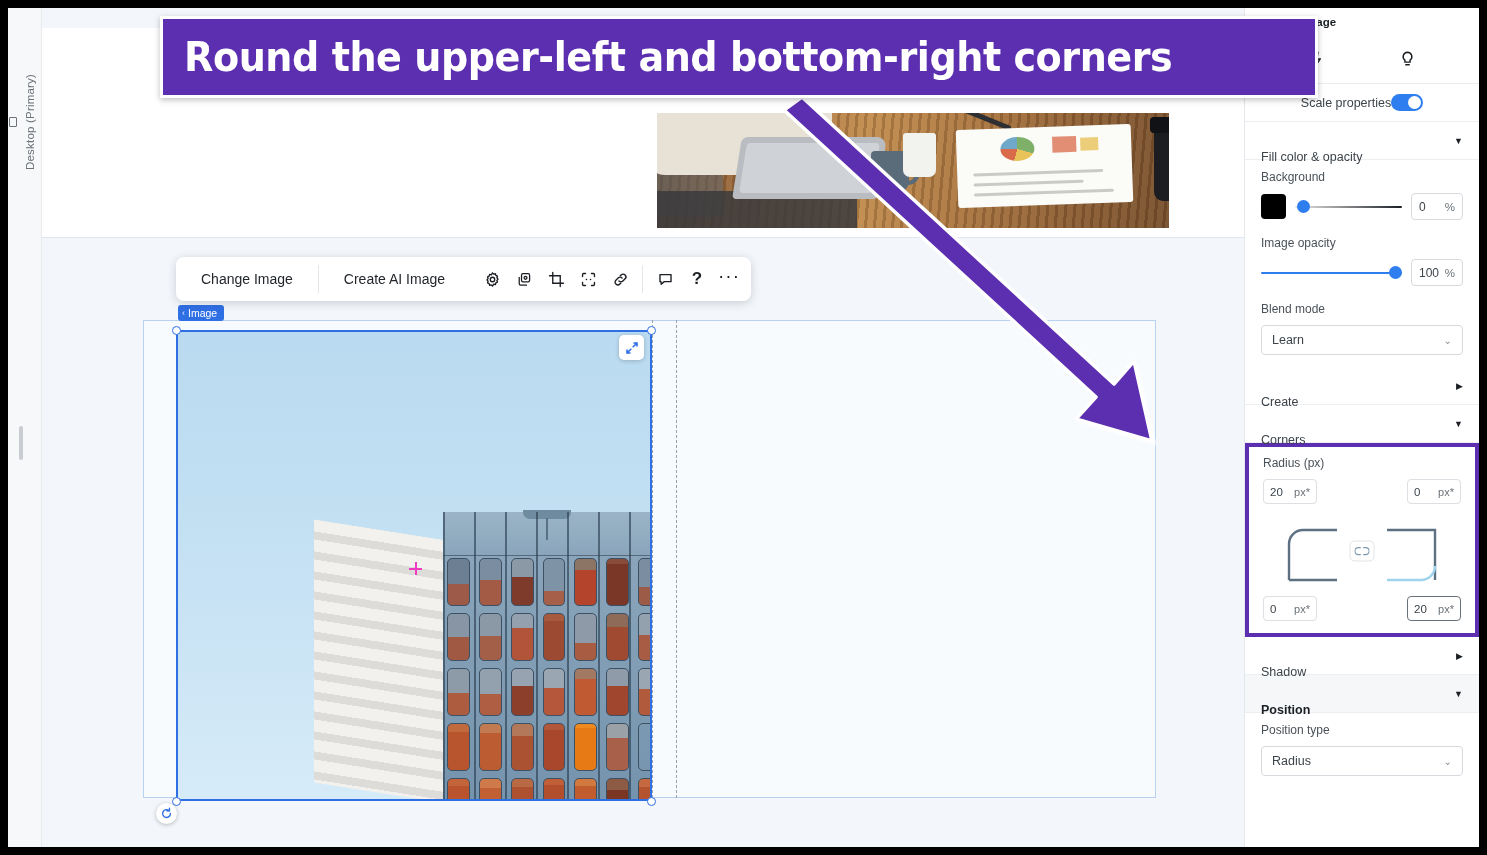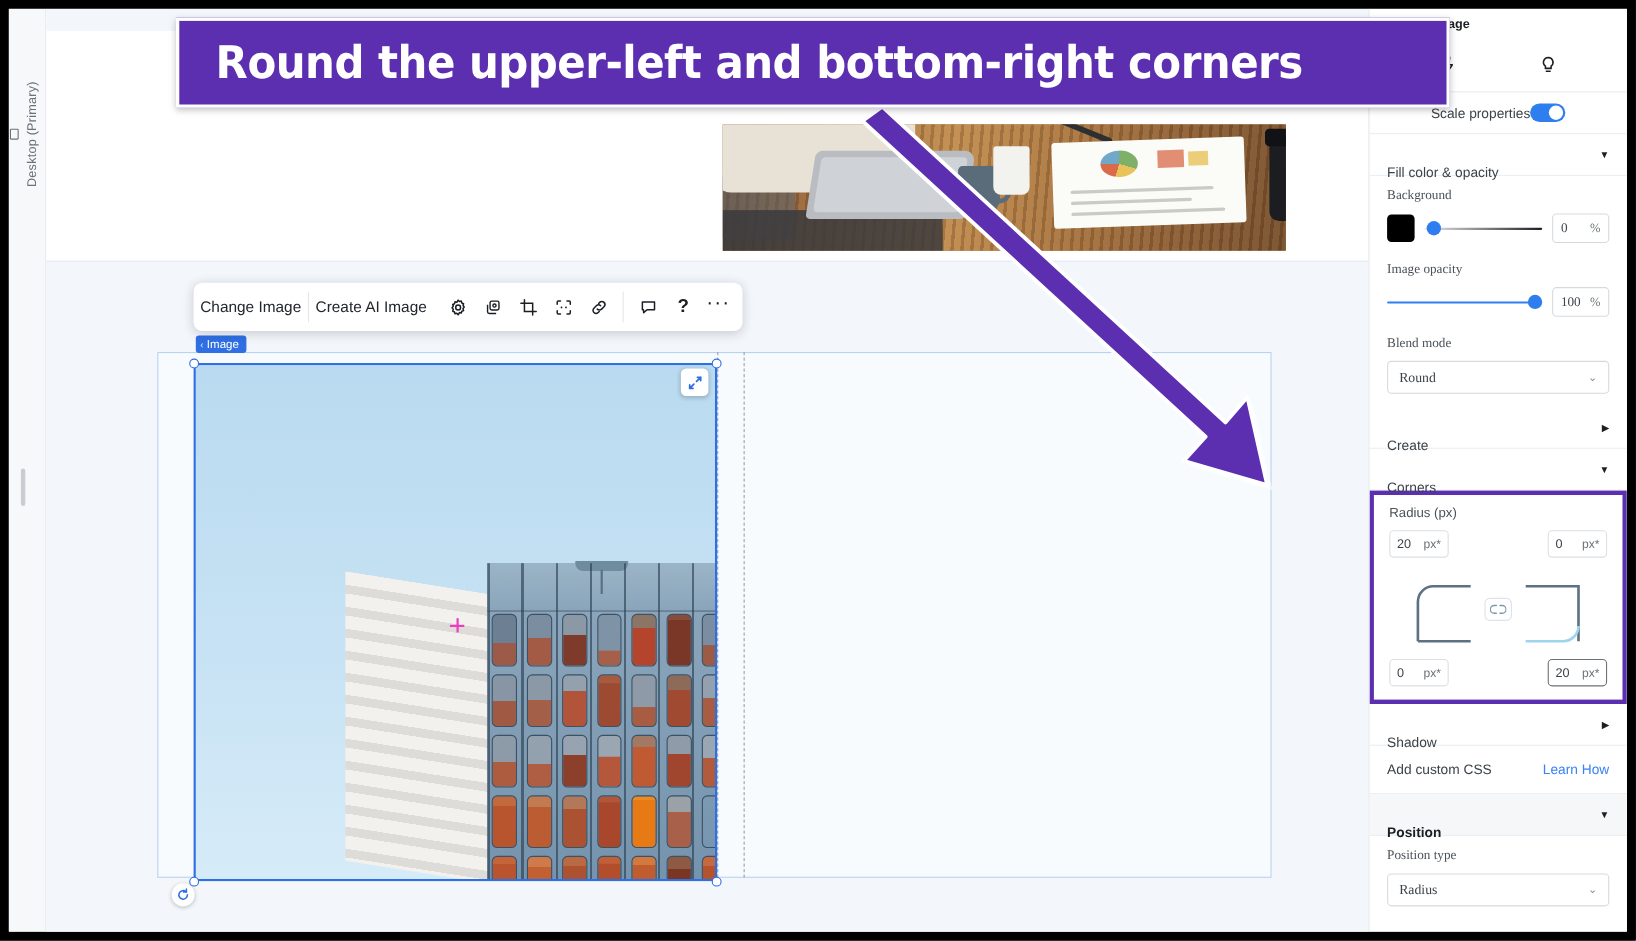--- a/index.html
+++ b/index.html
@@ -184,21 +184,21 @@
   }
   .badge-chev { font-size: 9px; opacity:.85; }
 
   
   .toolbar {
     position:absolute; left:134px; top:249px;
     height:44px; background:#fff; border-radius:8px;
     box-shadow:0 2px 10px rgba(16,24,40,.18);
     display:flex; align-items:center; z-index: 8;
   }
-  .tb-text { padding:0 6px; font-size:14px; color:#23272c; white-space:nowrap; cursor:pointer; }
+  .tb-text { padding:0 25px; font-size:14px; color:#23272c; white-space:nowrap; cursor:pointer; }
   .tb-div { width:1px; height:28px; background:#e3e6ea; }
   .tb-icons { display:flex; align-items:center; gap:4px; padding:0 8px; }
   .tb-ico { width:28px; height:28px; display:flex; align-items:center; justify-content:center; border-radius:5px; cursor:pointer; color:#1b1f24; }
   .tb-ico.q { font-size:17px; font-weight:600; }
   .tb-ico.dots { font-size:19px; letter-spacing:1px; line-height:0; padding-bottom:6px; }
 
   
   .panel {
     position:absolute; right:0; top:0;
     width:235px; height:100%;
@@ -226,21 +226,21 @@
 
   .sect-head {
     height:38px; display:flex; align-items:center; justify-content:space-between;
     padding:0 16px; border-bottom:1px solid #eceff2; cursor:pointer;
   }
   .sect-head .t { font-size:12.5px; color:#3c4349;margin-top:32px; }
   .sect-head.strong { background:#f6f7f9; }
   .sect-head.strong .t { font-weight:bold; color:#1b1f24; }
   .tri { font-size:9px; color:#1b1f24; }
 
-  .sect-body { padding: 10px 16px 12px; font-family: Liberation Serif, serif; }
+  .sect-body { padding: 10px 16px 12px; }
   .field-lbl { font-size:12px; color:#4a5158; margin-bottom:9px; }
   .slider-row { display:flex; align-items:center; gap:9px; margin-bottom:16px; }
   .swatch { width:25px; height:25px; border-radius:4px; background:#000; flex:none; cursor:pointer; }
   .track { position:relative; flex:1; height:16px; display:flex; align-items:center; cursor:pointer; }
   .track .bar { width:100%; height:2px; border-radius:2px; }
   .track.alpha .bar { background:linear-gradient(90deg,#e9e9e9,#1b1f24); }
   .track.blue .bar { background:#2f7ef0; }
   .knob { position:absolute; width:13px; height:13px; border-radius:50%; background:#2f7ef0; }
   .numbox {
     width:52px; height:27px; border:1px solid #d6dade; border-radius:4px;
@@ -281,21 +281,21 @@
     padding:0 16px; border-bottom:1px solid #eceff2;
   }
   .css-row .lbl { font-size:12.5px; color:#3c4349; }
   .link-text { font-size:12.5px; color:#3b82f6; cursor:pointer; }
 
   
   .callout {
     position:absolute; left:160px; top:16px;
     width:1158px; height:82px;
     background:#5b2fb0; border:3px solid #ffffff;
-    display:flex; align-items:center; padding-left:33px;
+    display:flex; align-items:center; padding-left:21px;
     z-index: 40;
     box-shadow: 0 2px 6px rgba(0,0,0,.25);
   }
   .callout span {
     color:#fff; font-size:41px; font-weight:bold;
     font-family:"DejaVu Sans", sans-serif;
     letter-spacing:-.5px; white-space:nowrap;
     transform: scaleX(.93); transform-origin: left center;
   }
   .arrow { position:absolute; left:780px; top:85px; z-index:39; }
@@ -528,21 +528,21 @@
             <div class="knob" style="right:0px"></div>
           </div>
           <div class="numbox">
             <span>100</span>
             <span class="unit">%</span>
           </div>
         </div>
 
         <div class="field-lbl">Blend mode</div>
         <div class="select">
-          <span>Round</span>
+          <span>Learn</span>
           <span class="chev">⌄</span>
         </div>
       </div>
 
       <div class="sect-head">
         <span class="t">Create</span>
         <span class="tri">▶</span>
       </div>
 
       <div class="sect-head">
@@ -588,24 +588,20 @@
             <span class="u">px*</span>
           </div>
         </div>
       </div>
 
       <div class="sect-head">
         <span class="t">Shadow</span>
         <span class="tri">▶</span>
       </div>
 
-      <div class="css-row">
-        <span class="lbl">Add custom CSS</span>
-        <span class="link-text">Learn How</span>
-      </div>
 
       <div class="sect-head strong">
         <span class="t">Position</span>
         <span class="tri">▼</span>
       </div>
 
       <div class="sect-body">
         <div class="field-lbl">Position type</div>
         <div class="select">
           <span>Radius</span>

